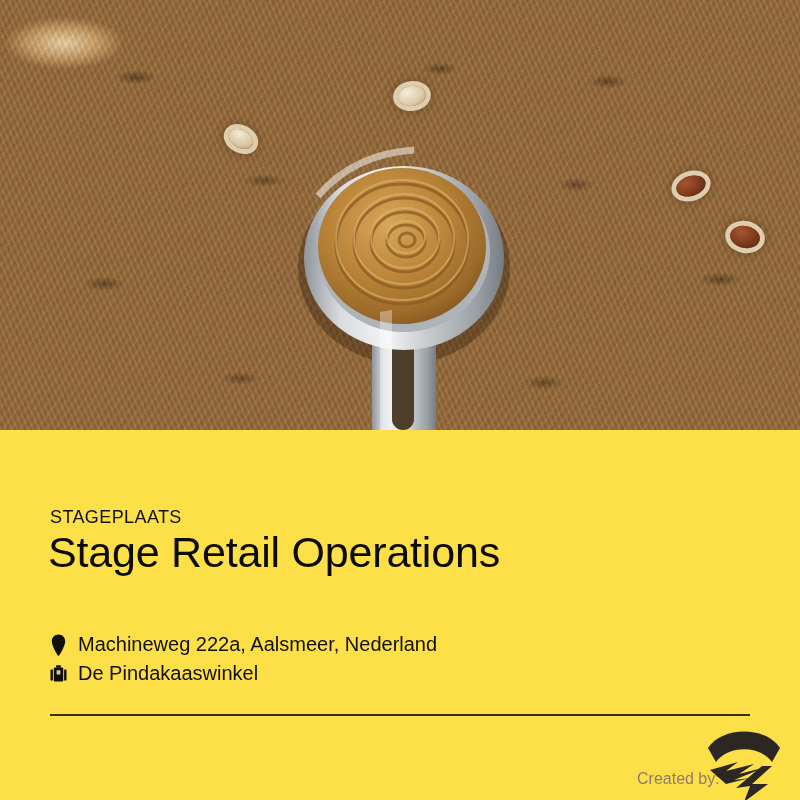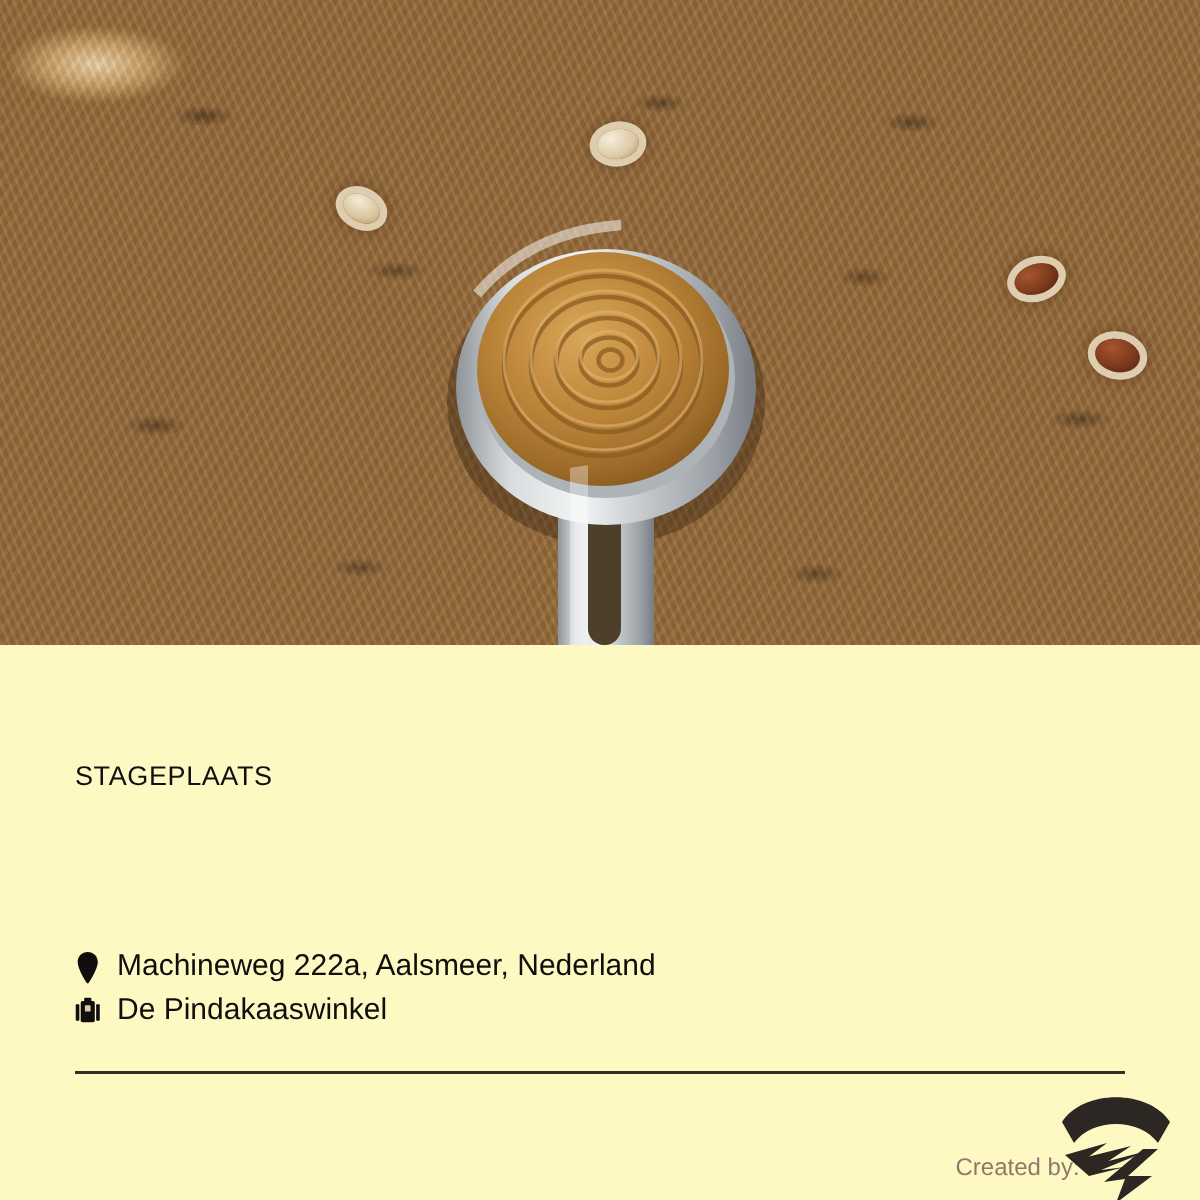--- a/index.html
+++ b/index.html
@@ -88,21 +88,21 @@
 
   
   #spoon { position: absolute; left: 0; top: 0; width: 800px; height: 430px; }
 
   
   #panel {
     position: absolute;
     left: 0; top: 430px;
     width: 800px;
     height: 370px;
-    background: #fef9c3;
+    background: #fde047;
   }
   #eyebrow {
     position: absolute;
     left: 50px; top: 77px;
     font-size: 18px;
     letter-spacing: .4px;
     color: #11100f;
   }
   #title {
     position: absolute;
@@ -207,20 +207,21 @@
 
       <path d="M318 196 q36 -42 96 -46" stroke="rgba(255,255,255,.5)" stroke-width="7" fill="none"></path>
       <path d="M380 430 L392 430 L392 310 L380 312 Z" fill="rgba(255,255,255,.35)"></path>
     </svg>
   </div>
 
   <div id="panel">
 
     <div id="eyebrow">STAGEPLAATS</div>
 
+    <div id="title">Stage Retail Operations</div>
 
     <div class="meta-row" id="meta-address">
       <svg class="meta-icon" viewBox="0 0 16 22">
         <path d="M8 0.6C4.2 0.6 1.3 3.5 1.3 7.2c0 4.9 5.3 13 6.1 14.2.3.4.9.4 1.2 0 .8-1.2 6.1-9.3 6.1-14.2C14.7 3.5 11.8.6 8 .6z" fill="#100f0e"></path>
       </svg>
       <span>Machineweg 222a, Aalsmeer, Nederland</span>
     </div>
 
     <div class="meta-row" id="meta-company">
       <svg class="meta-icon" viewBox="0 0 16 22">

